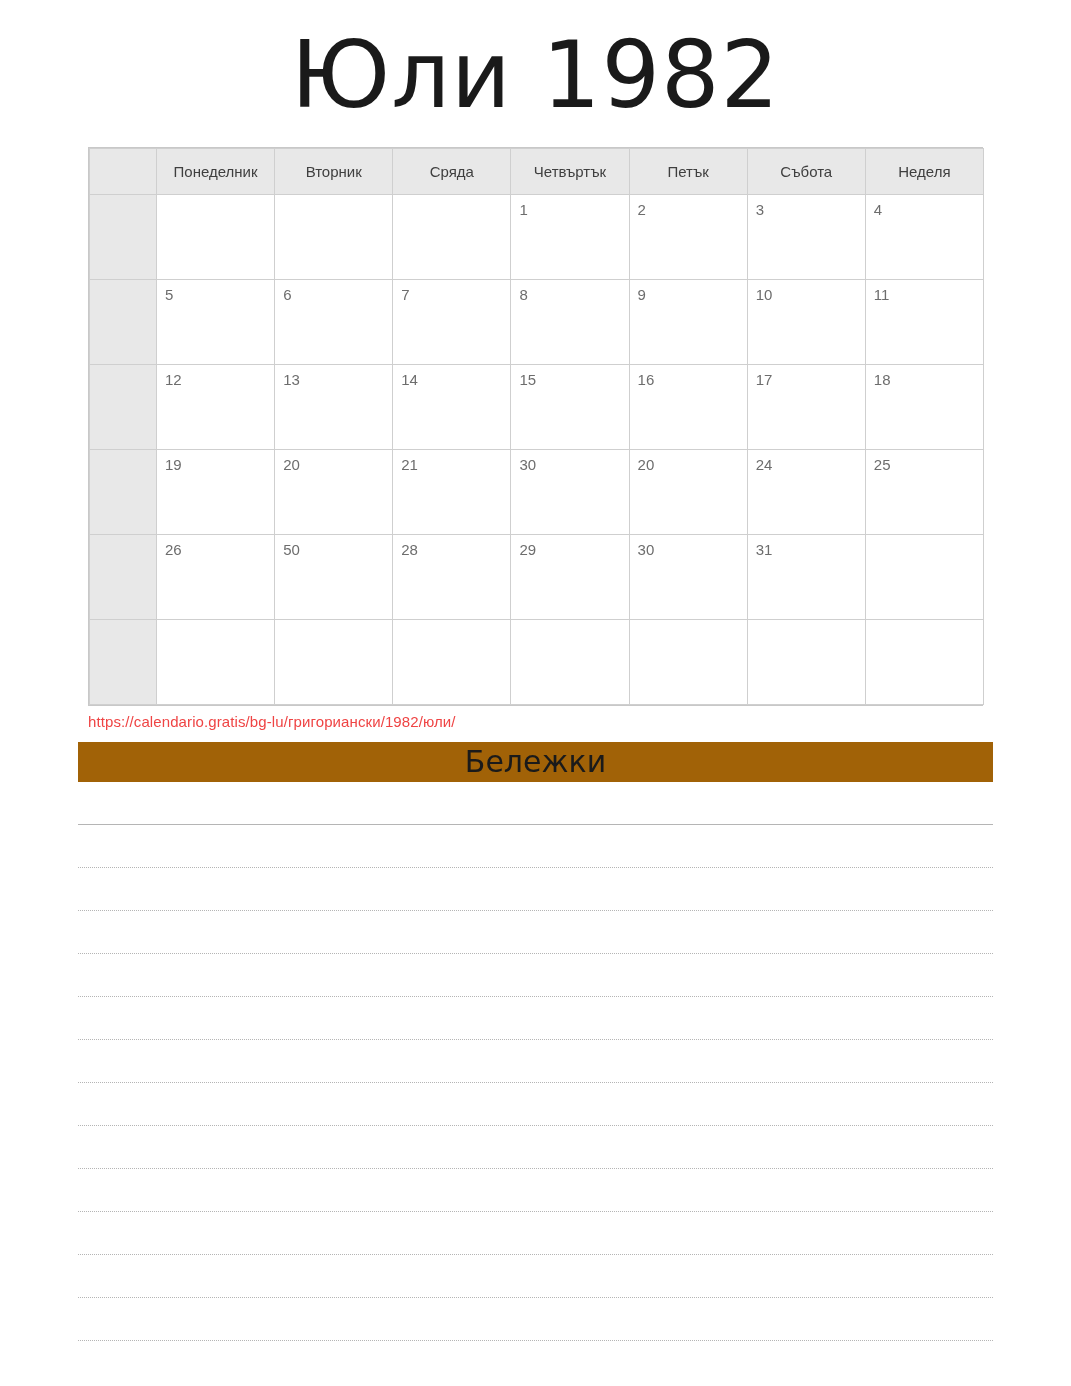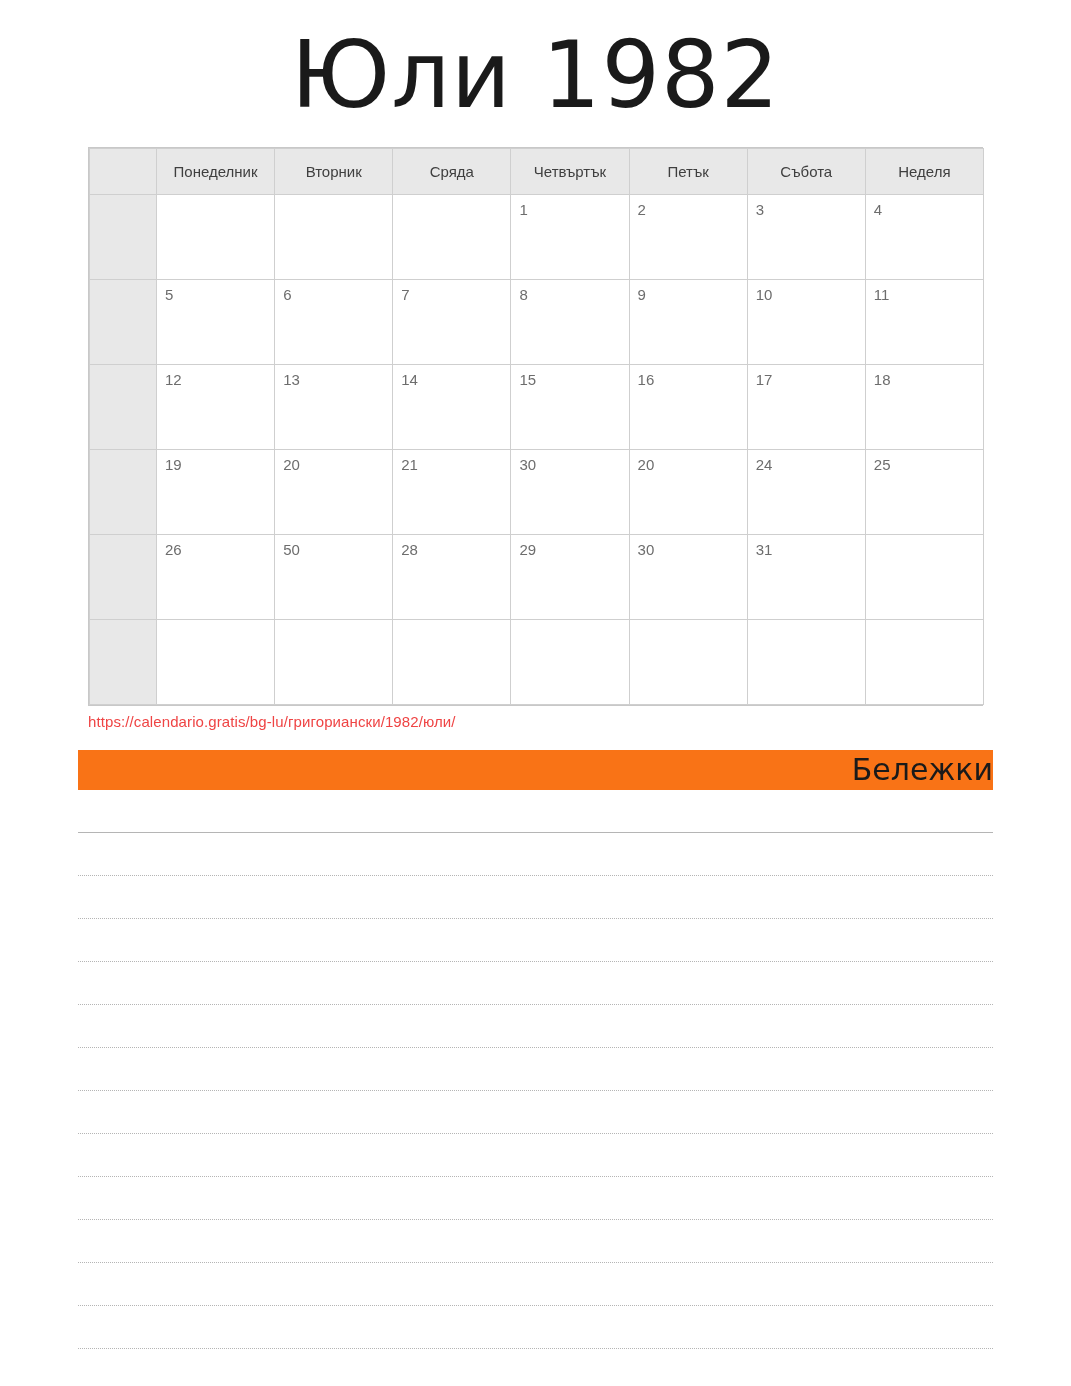--- a/index.html
+++ b/index.html
@@ -88,25 +88,25 @@
   
   .url {
     margin: 7px 0 0 88px;
     font-size: 15px;
     color: #ef4444;
     letter-spacing: 0.1px;
   }
 
   
   .notes-header {
-    margin: 20px 78px 0 78px;
-    background: #f97316;
+    margin: 12px 78px 0 78px;
+    background: #a16207;
     height: 40px;
     line-height: 40px;
-    text-align: right;
+    text-align: center;
     font-size: 30px;
     color: #1a1a1a;
     font-family: "DejaVu Sans", sans-serif;
   }
   .notes-lines {
     margin: 0 78px 0 78px;
   }
   .note-line {
     height: 42px;
     border-bottom: 1px dotted #b5b5b5;

